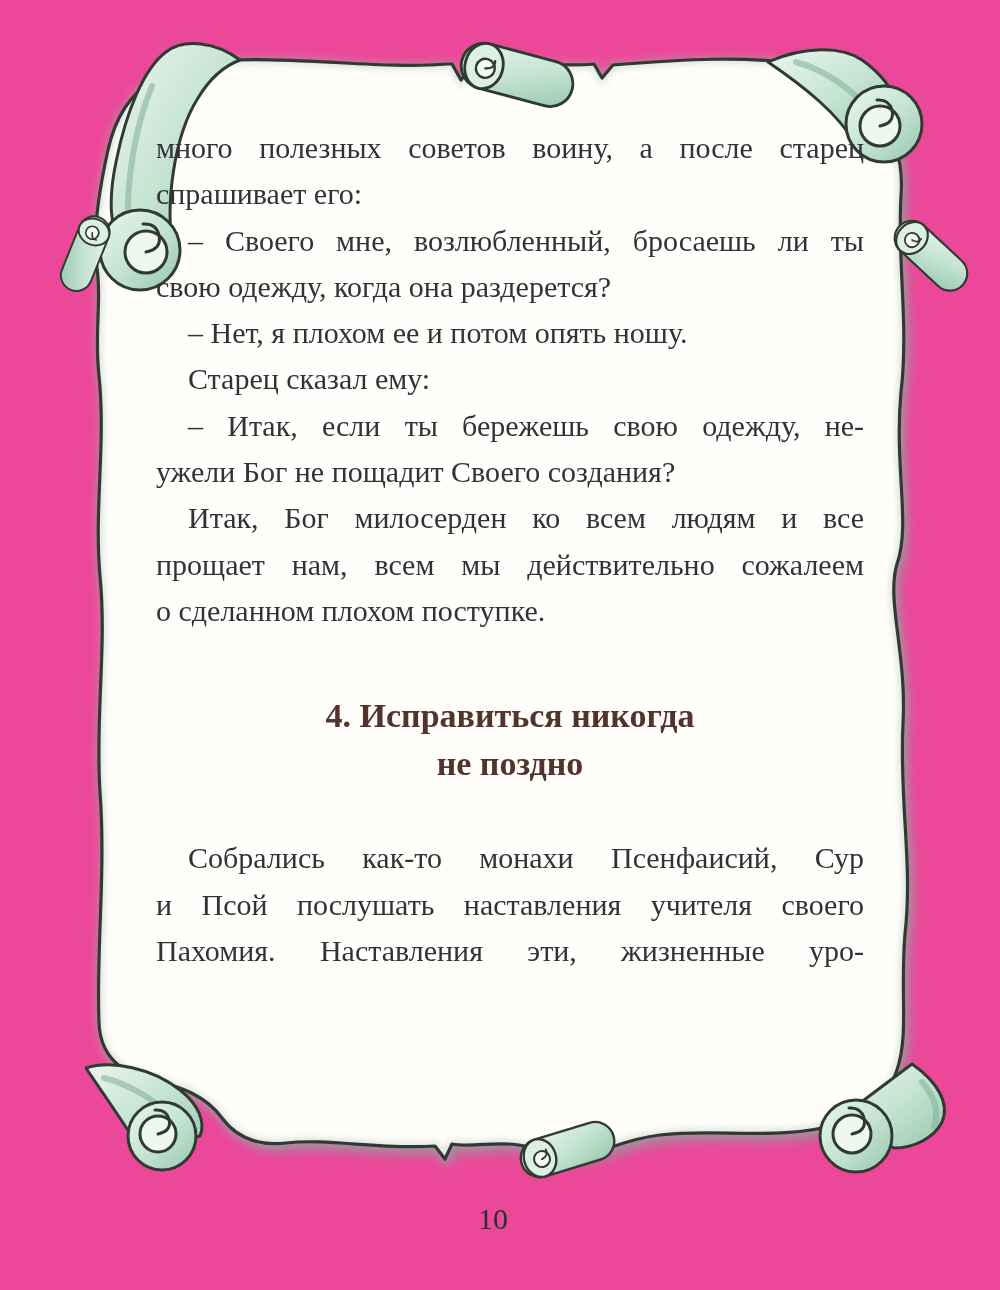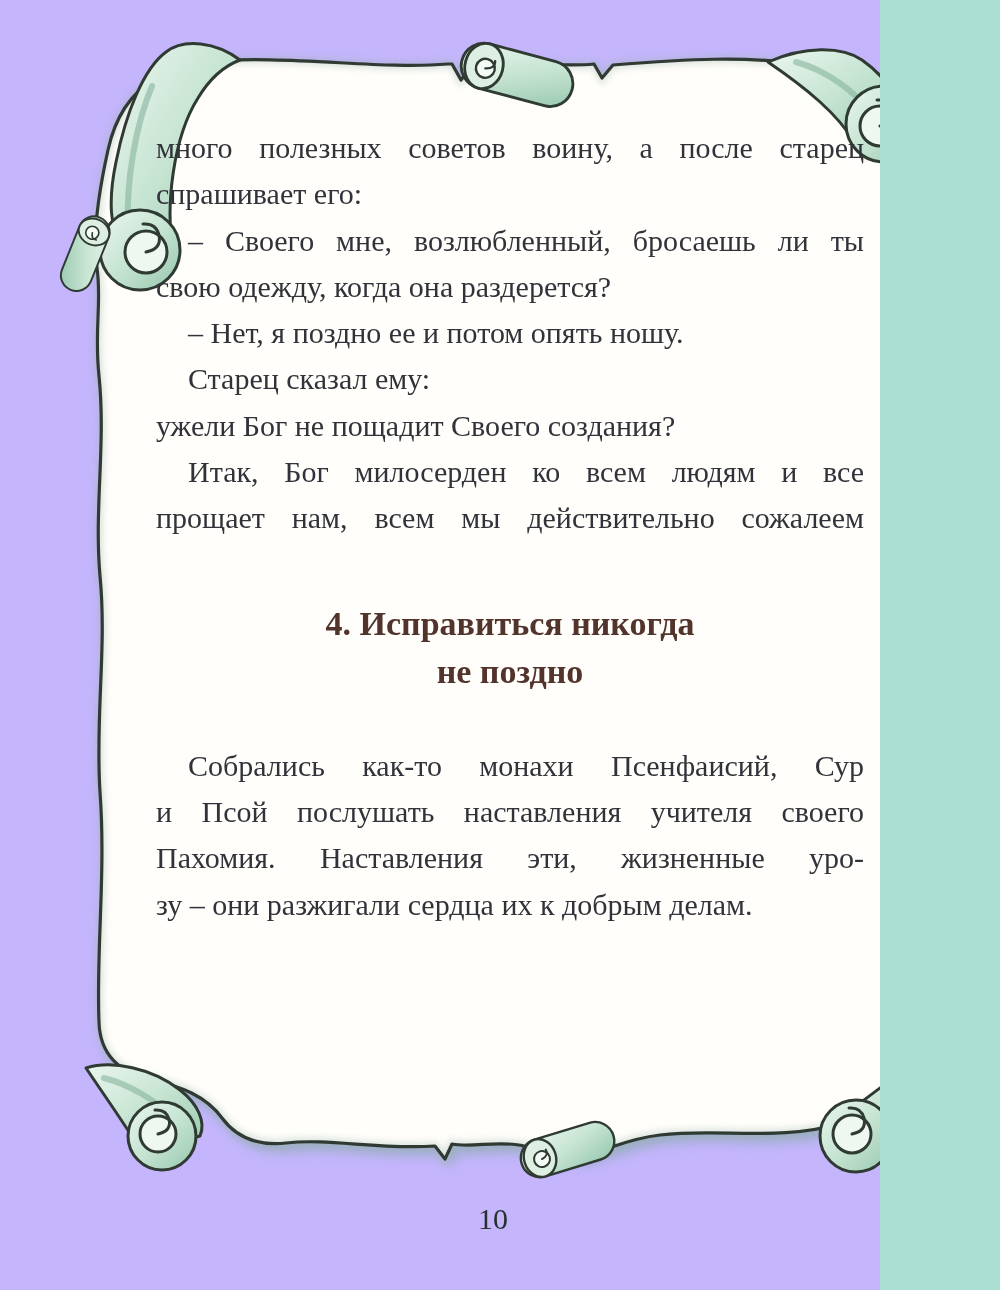--- a/index.html
+++ b/index.html
@@ -1,18 +1,18 @@
 <!DOCTYPE html>
 <html><head>
 <meta charset="utf-8">
 <style>
   html,body { margin:0; padding:0; background:#abdfd4; }
   .stage {
-    position:relative; width:880px; height:1290px;
-    background:#c4b5fd; overflow:hidden;
+    position:relative; width:1000px; height:1290px;
+    background:#ec4899; overflow:hidden;
     font-family:"Liberation Serif", serif;
   }
   .border-art { position:absolute; left:0; top:0; }
 
   .text-flow {
     position:absolute; left:156px; top:125px; width:708px;
     color:#32323a; font-size:30px; line-height:46.3px;
   }
   .paragraph { margin:0; }
   .paragraph .line { text-align:justify; text-align-last:justify; }
@@ -135,38 +135,39 @@
   <div class="text-flow">
       <div class="paragraph">
         <div class="line">много полезных советов воину, а после старец</div>
         <div class="line last">спрашивает его:</div>
       </div>
       <div class="paragraph">
         <div class="line indent">– Своего мне, возлюбленный, бросаешь ли ты</div>
         <div class="line last">свою одежду, когда она раздерется?</div>
       </div>
       <div class="paragraph">
-        <div class="line last indent">– Нет, я поздно ее и потом опять ношу.</div>
+        <div class="line last indent">– Нет, я плохом ее и потом опять ношу.</div>
       </div>
       <div class="paragraph">
         <div class="line last indent">Старец сказал ему:</div>
       </div>
       <div class="paragraph">
+        <div class="line indent">– Итак, если ты бережешь свою одежду, не-</div>
         <div class="line last">ужели Бог не пощадит Своего создания?</div>
       </div>
       <div class="paragraph">
         <div class="line indent">Итак, Бог милосерден ко всем людям и все</div>
         <div class="line">прощает нам, всем мы действительно сожалеем</div>
+        <div class="line last">о сделанном плохом поступке.</div>
       </div>
       <div class="heading">
         <div class="line">4. Исправиться никогда</div>
         <div class="line last">не поздно</div>
       </div>
       <div class="paragraph">
         <div class="line indent">Собрались как-то монахи Псенфаисий, Сур</div>
         <div class="line">и Псой послушать наставления учителя своего</div>
         <div class="line">Пахомия. Наставления эти, жизненные уро-</div>
-        <div class="line last">зу – они разжигали сердца их к добрым делам.</div>
       </div>
     </div>
 
   <div class="page-number">10</div>
 </div>
 
 </body></html>

